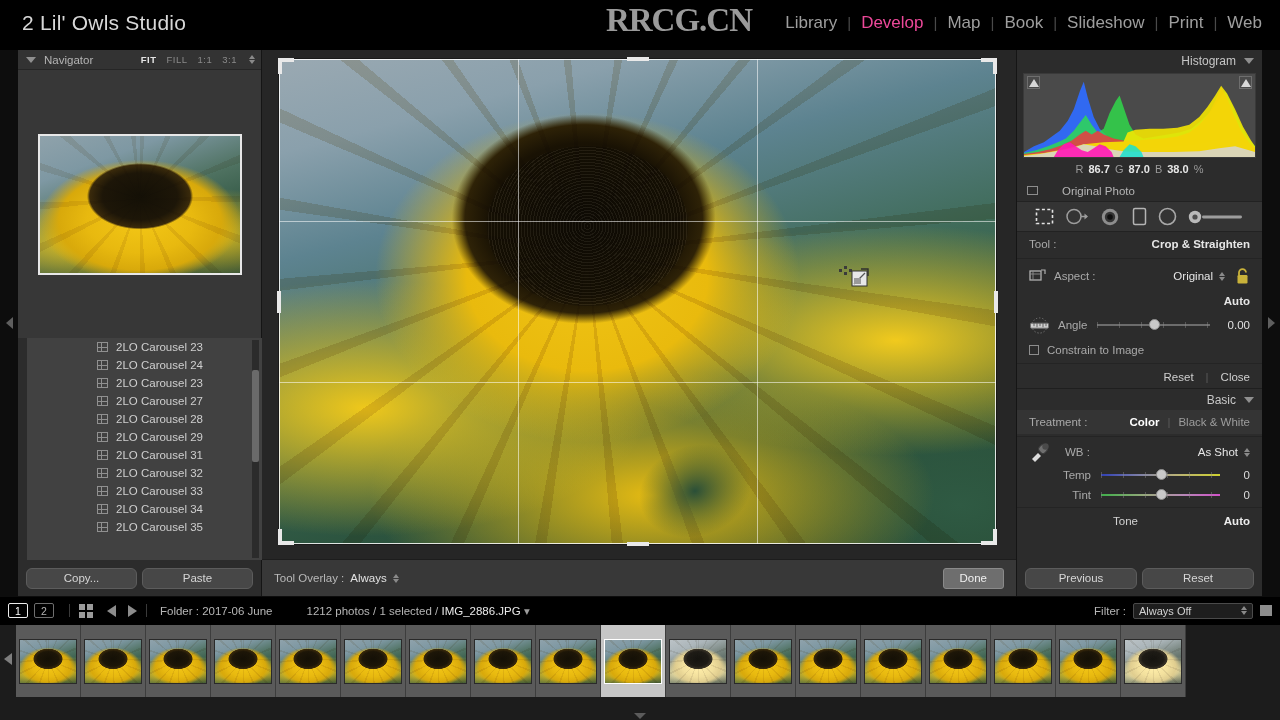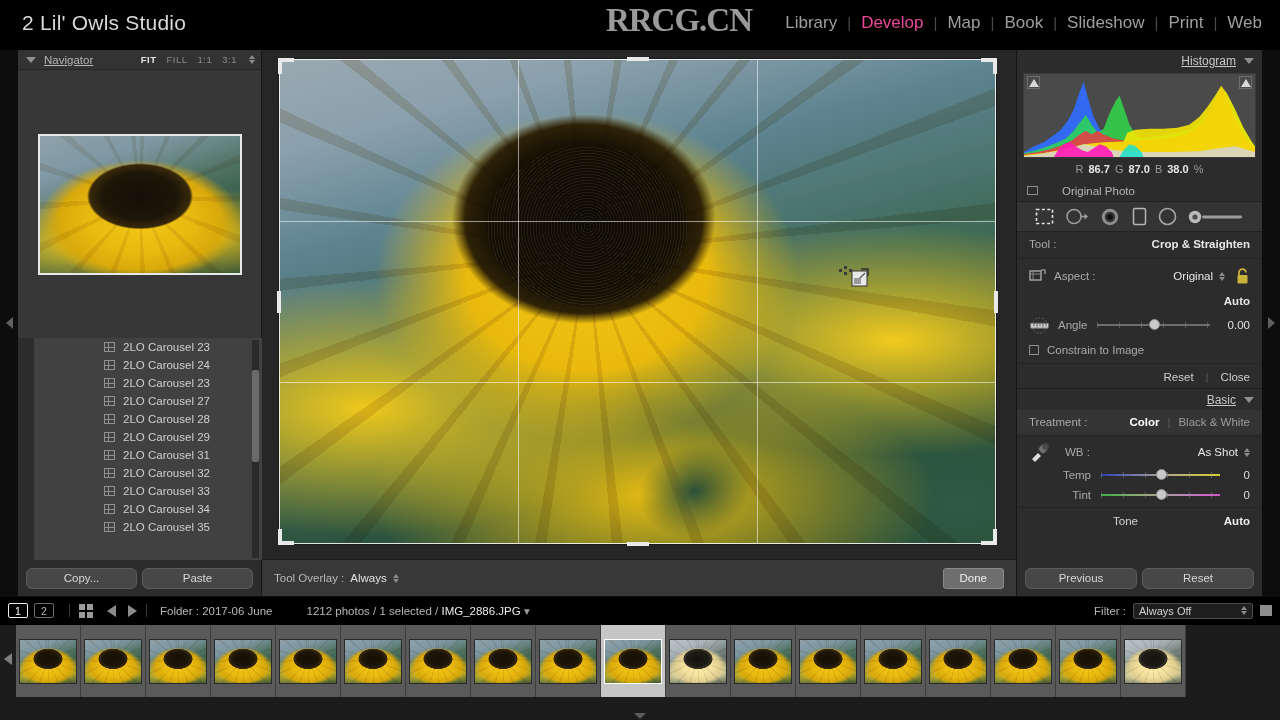--- a/index.html
+++ b/index.html
@@ -46,21 +46,21 @@
   .panel-head {
     height: 20px; display: flex; align-items: center;
     padding: 0 6px 0 8px; background: #333;
     border-bottom: 1px solid #262626;
   }
   .tri {
     width: 0; height: 0; border-left: 5px solid transparent;
     border-right: 5px solid transparent; border-top: 6px solid #8f8f8f;
     margin-right: 8px;
   }
-  .panel-title { font-size: 11.5px; color: #b4b4b4; text-decoration: underline; }
+  .panel-title { font-size: 11.5px; color: #b4b4b4; }
   #nav-zooms { margin-left: auto; display: flex; align-items: center; gap: 10px; }
   #nav-zooms span { font-size: 9.5px; color: #8a8a8a; letter-spacing: .5px; }
   #nav-zooms span.sel { color: #e4e4e4; font-weight: bold; }
   .stepper {
     display: inline-flex; flex-direction: column; gap: 1px; margin-left: 2px;
   }
   .stepper i {
     display: block; width: 0; height: 0;
     border-left: 3px solid transparent; border-right: 3px solid transparent;
   }
@@ -89,21 +89,21 @@
   }
   .flower::after {
     content:""; position:absolute; inset:0;
     background:
       repeating-conic-gradient(from 0deg at 50% 46%,
         rgba(120,80,8,0.22) 0deg 4deg, rgba(120,80,8,0) 4deg 22deg);
     mix-blend-mode: multiply; opacity:.55;
   }
 
   #preset-list {
-    position: absolute; left: 16px; top: 288px; width: 243px; height: 222px;
+    position: absolute; left: 9px; top: 288px; width: 243px; height: 222px;
     background: #414141; overflow: hidden;
   }
   .preset-row {
     height: 18px; display: flex; align-items: center; padding-left: 70px;
     font-size: 11.5px; color: #cfcfcf; cursor: pointer;
   }
   .pgrid {
     width: 11px; height: 10px; margin-right: 8px; flex: 0 0 auto;
     border: 1px solid #9e9e9e; position: relative; opacity: .85;
   }

